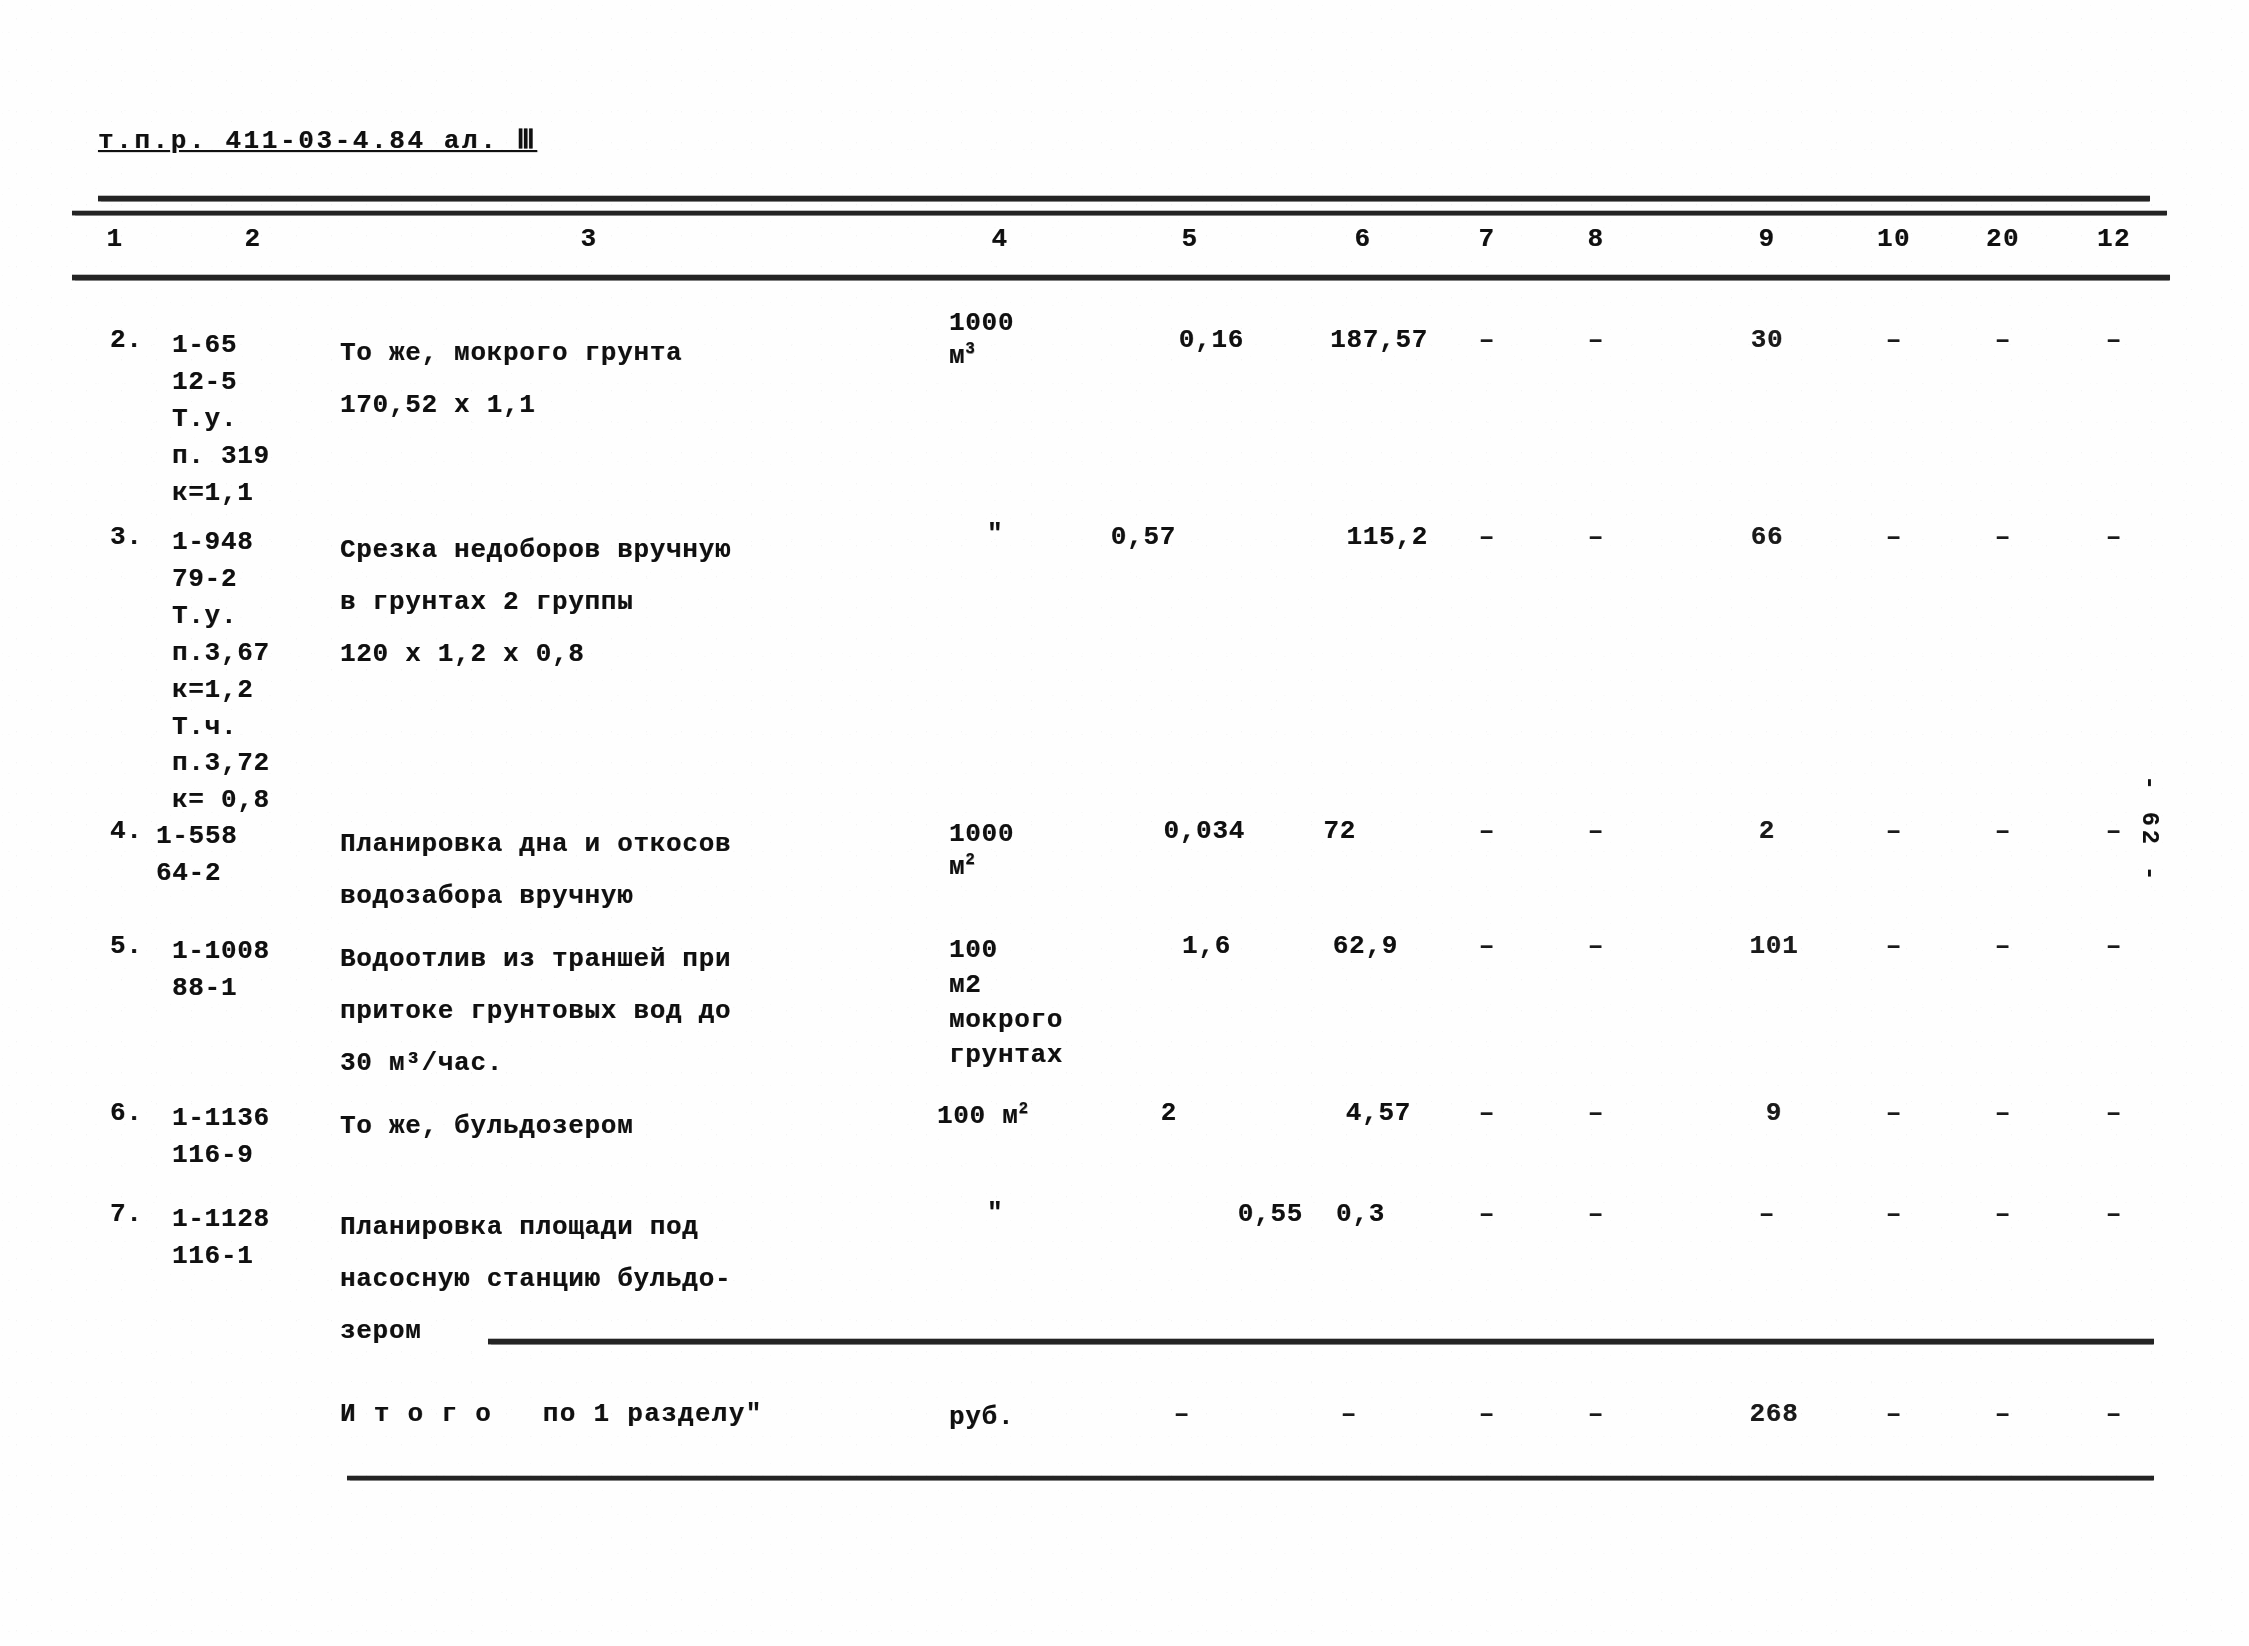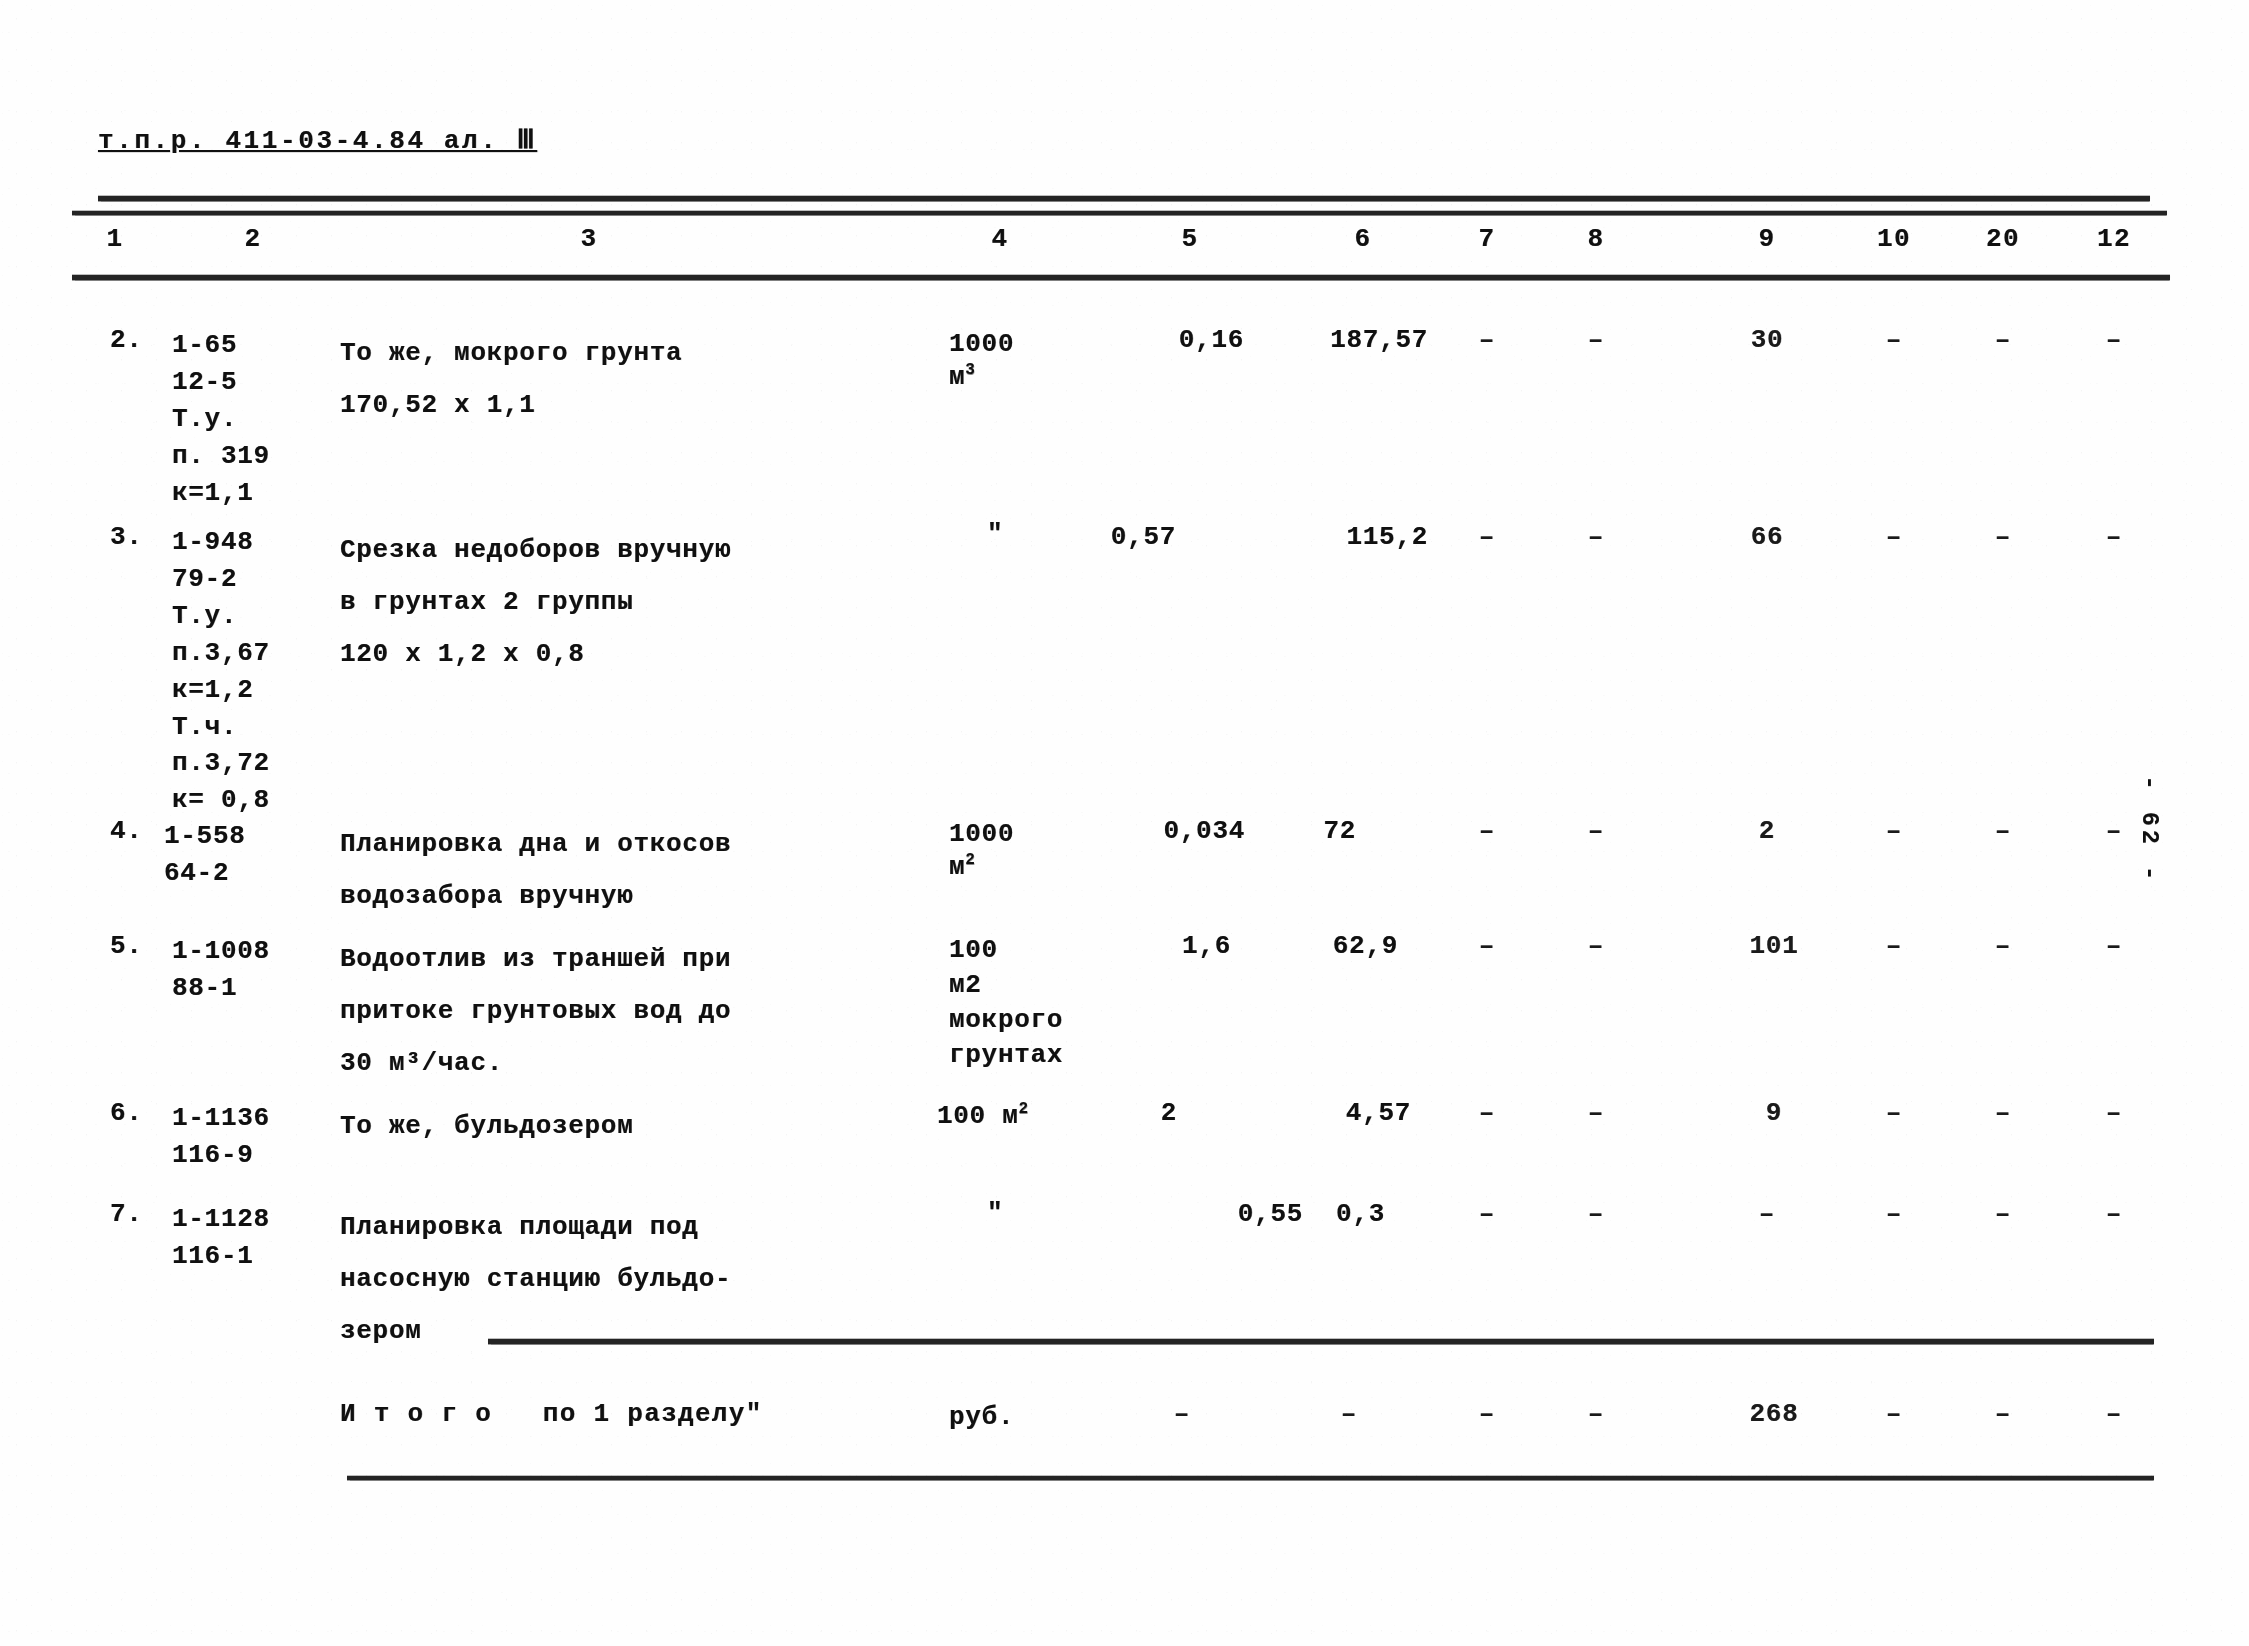--- a/index.html
+++ b/index.html
@@ -141,21 +141,21 @@
 
   <div class="row">
     <div class="tw cell c-num" style="left:110px; top:327px">2.</div>
     <div class="tw cell c-code" style="left:172px; top:327px"><span>1-65</span>
 <span>12-5</span>
 <span>Т.у.</span>
 <span>п. 319</span>
 <span>к=1,1</span></div>
     <div class="tw cell c-desc" style="left:340px; top:327px"><span>То же, мокрого грунта</span>
 <span>170,52 х 1,1</span></div>
-    <div class="tw cell c-unit" style="left:949px; top:328px"><span>1000</span>
+    <div class="tw cell c-unit" style="left:949px; top:307px"><span>1000</span>
 <span>м</span><sup>3</sup></div>
     <div class="tw cell c-val" style="left:1139px; top:327px; width:105px">0,16</div>
     <div class="tw cell c-val" style="left:1277px; top:327px; width:151px">187,57</div>
     <div class="tw dash" style="left:1487px; top:327px">–</div>
     <div class="tw dash" style="left:1596px; top:327px">–</div>
     <div class="tw dash" style="left:1767px; top:327px">30</div>
     <div class="tw dash" style="left:1894px; top:327px">–</div>
     <div class="tw dash" style="left:2003px; top:327px">–</div>
     <div class="tw dash" style="left:2114px; top:327px">–</div>
   </div>
@@ -179,21 +179,21 @@
     <div class="tw dash" style="left:1487px; top:524px">–</div>
     <div class="tw dash" style="left:1596px; top:524px">–</div>
     <div class="tw dash" style="left:1767px; top:524px">66</div>
     <div class="tw dash" style="left:1894px; top:524px">–</div>
     <div class="tw dash" style="left:2003px; top:524px">–</div>
     <div class="tw dash" style="left:2114px; top:524px">–</div>
   </div>
 
   <div class="row">
     <div class="tw cell c-num" style="left:110px; top:818px">4.</div>
-    <div class="tw cell c-code" style="left:164px; top:818px"><span>1-558</span>
+    <div class="tw cell c-code" style="left:156px; top:818px"><span>1-558</span>
 <span>64-2</span></div>
     <div class="tw cell c-desc" style="left:340px; top:818px"><span>Планировка дна и откосов</span>
 <span>водозабора вручную</span></div>
     <div class="tw cell c-unit" style="left:949px; top:818px"><span>1000</span>
 <span>м</span><sup>2</sup></div>
     <div class="tw cell c-val" style="left:1121px; top:818px; width:124px">0,034</div>
     <div class="tw cell c-val" style="left:1277px; top:818px; width:79px">72</div>
     <div class="tw dash" style="left:1487px; top:818px">–</div>
     <div class="tw dash" style="left:1596px; top:818px">–</div>
     <div class="tw dash" style="left:1767px; top:818px">2</div>

